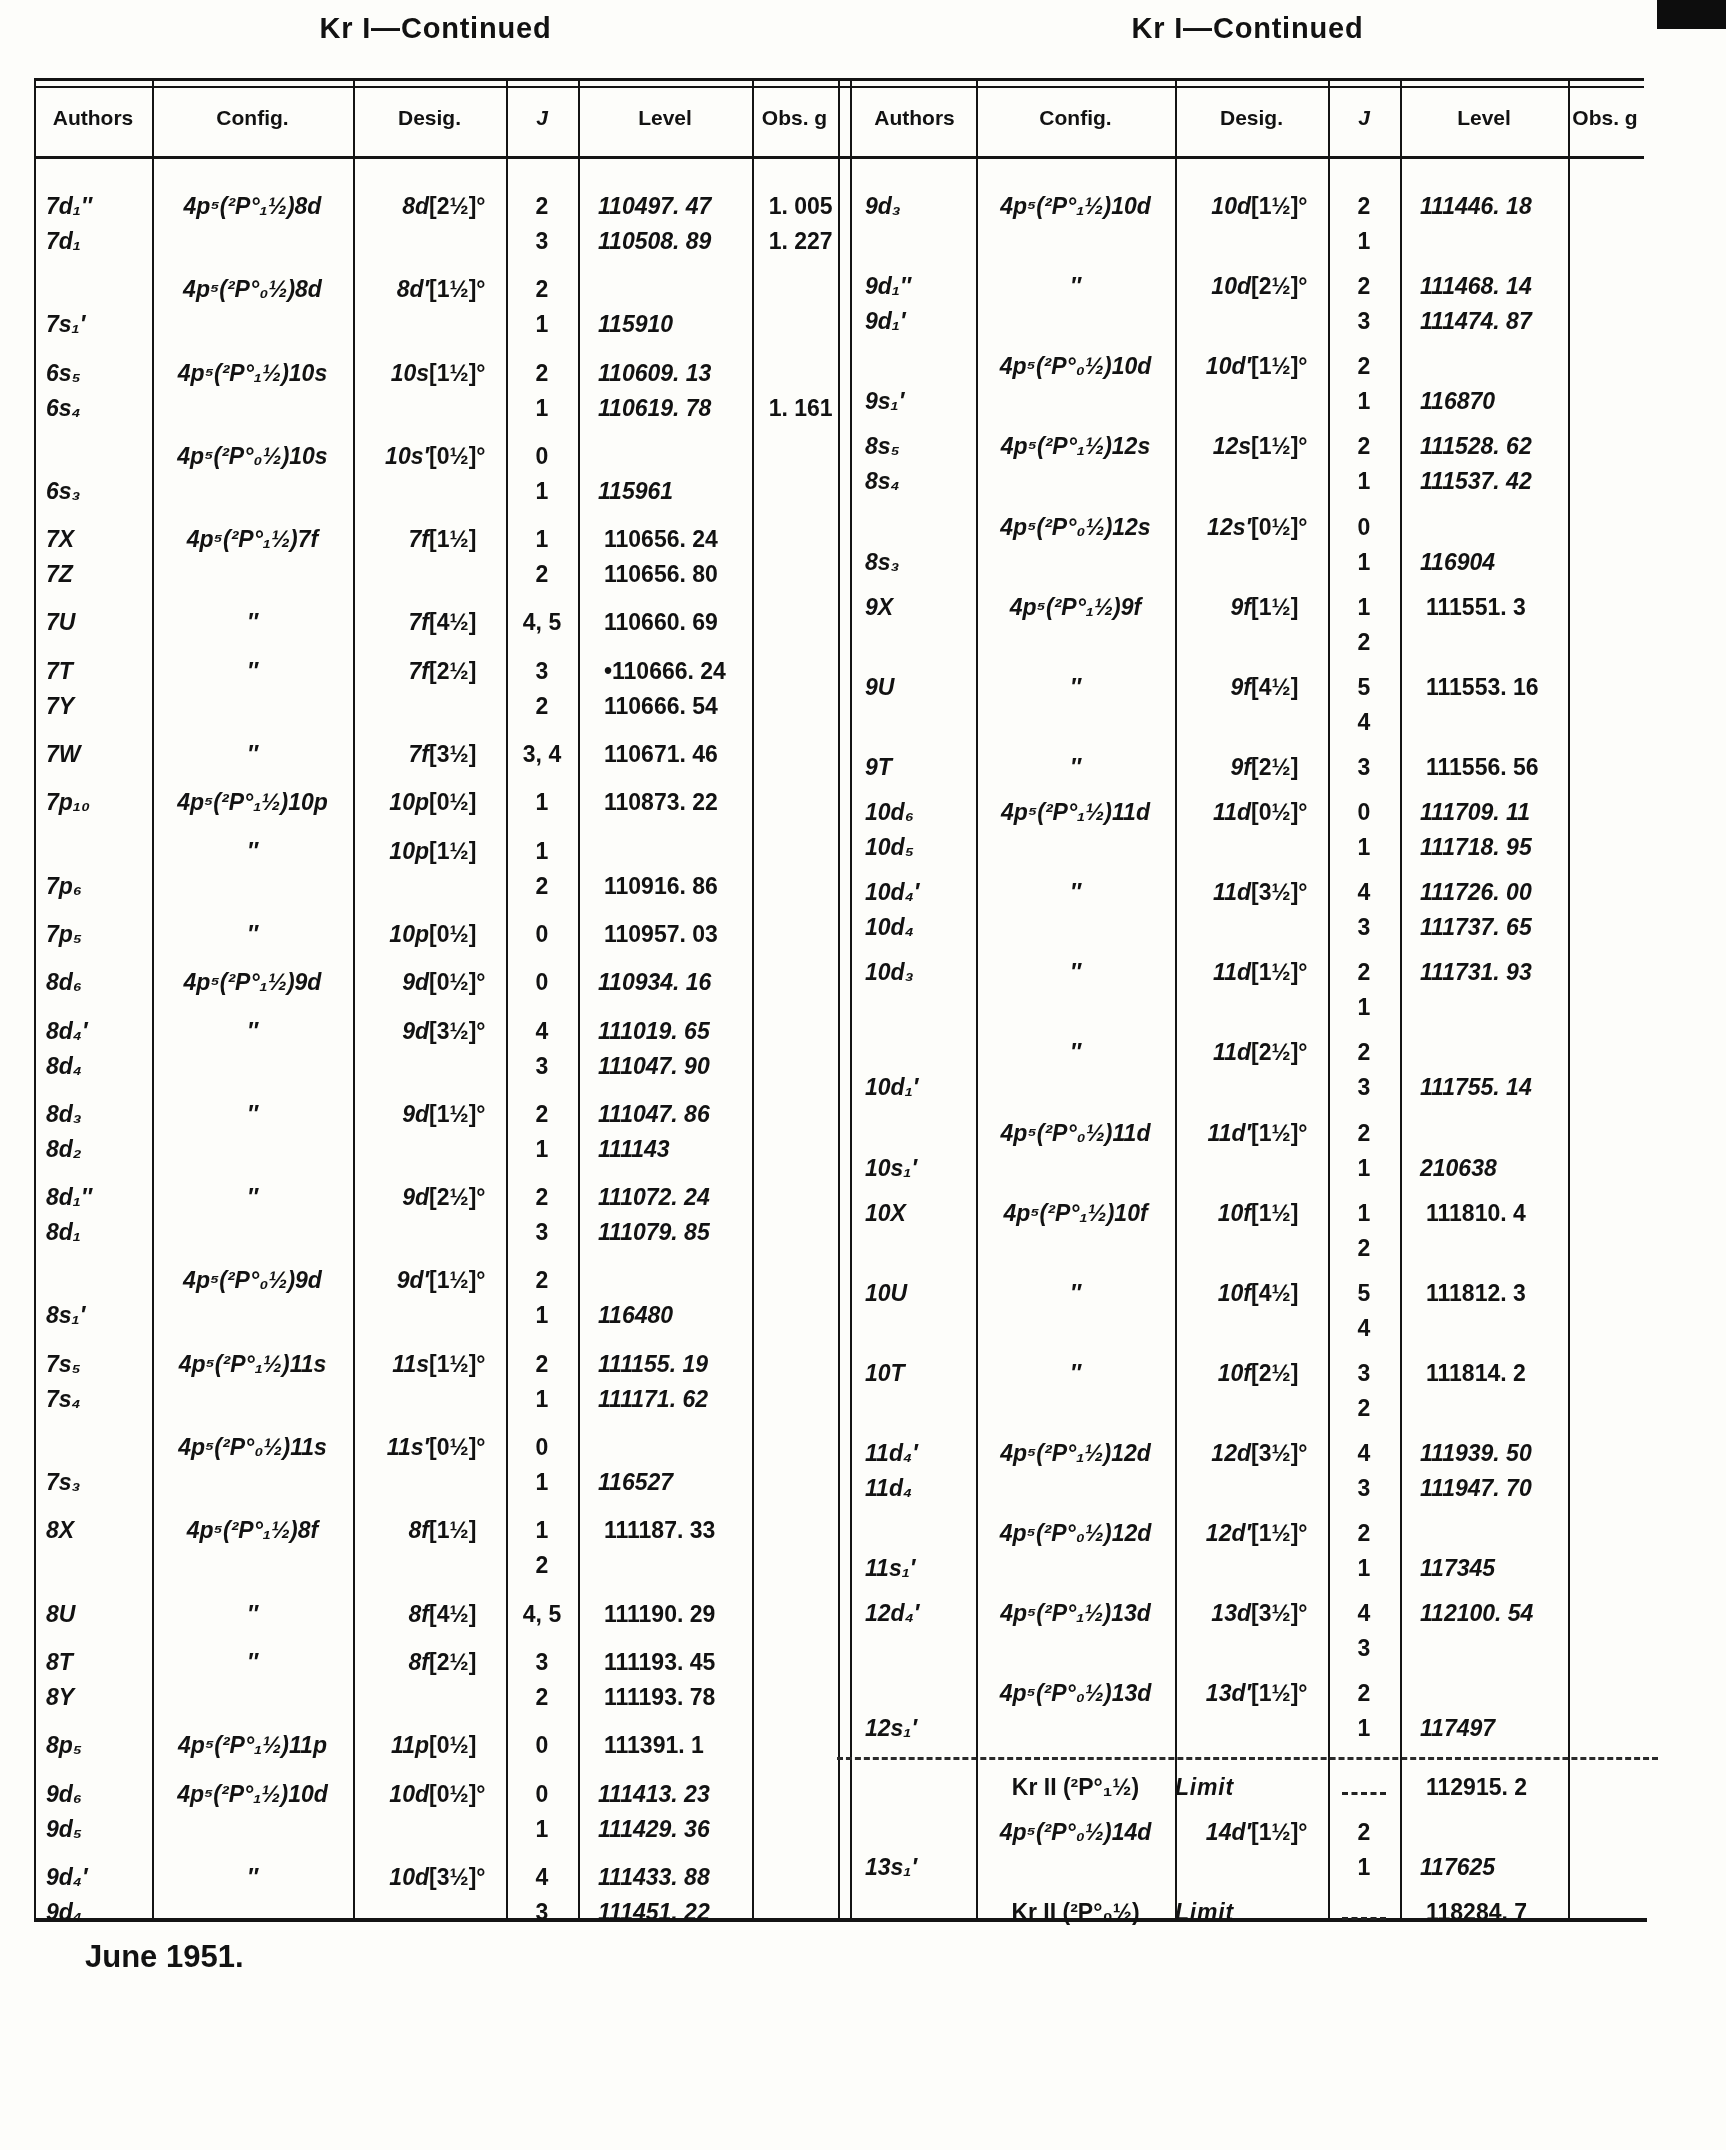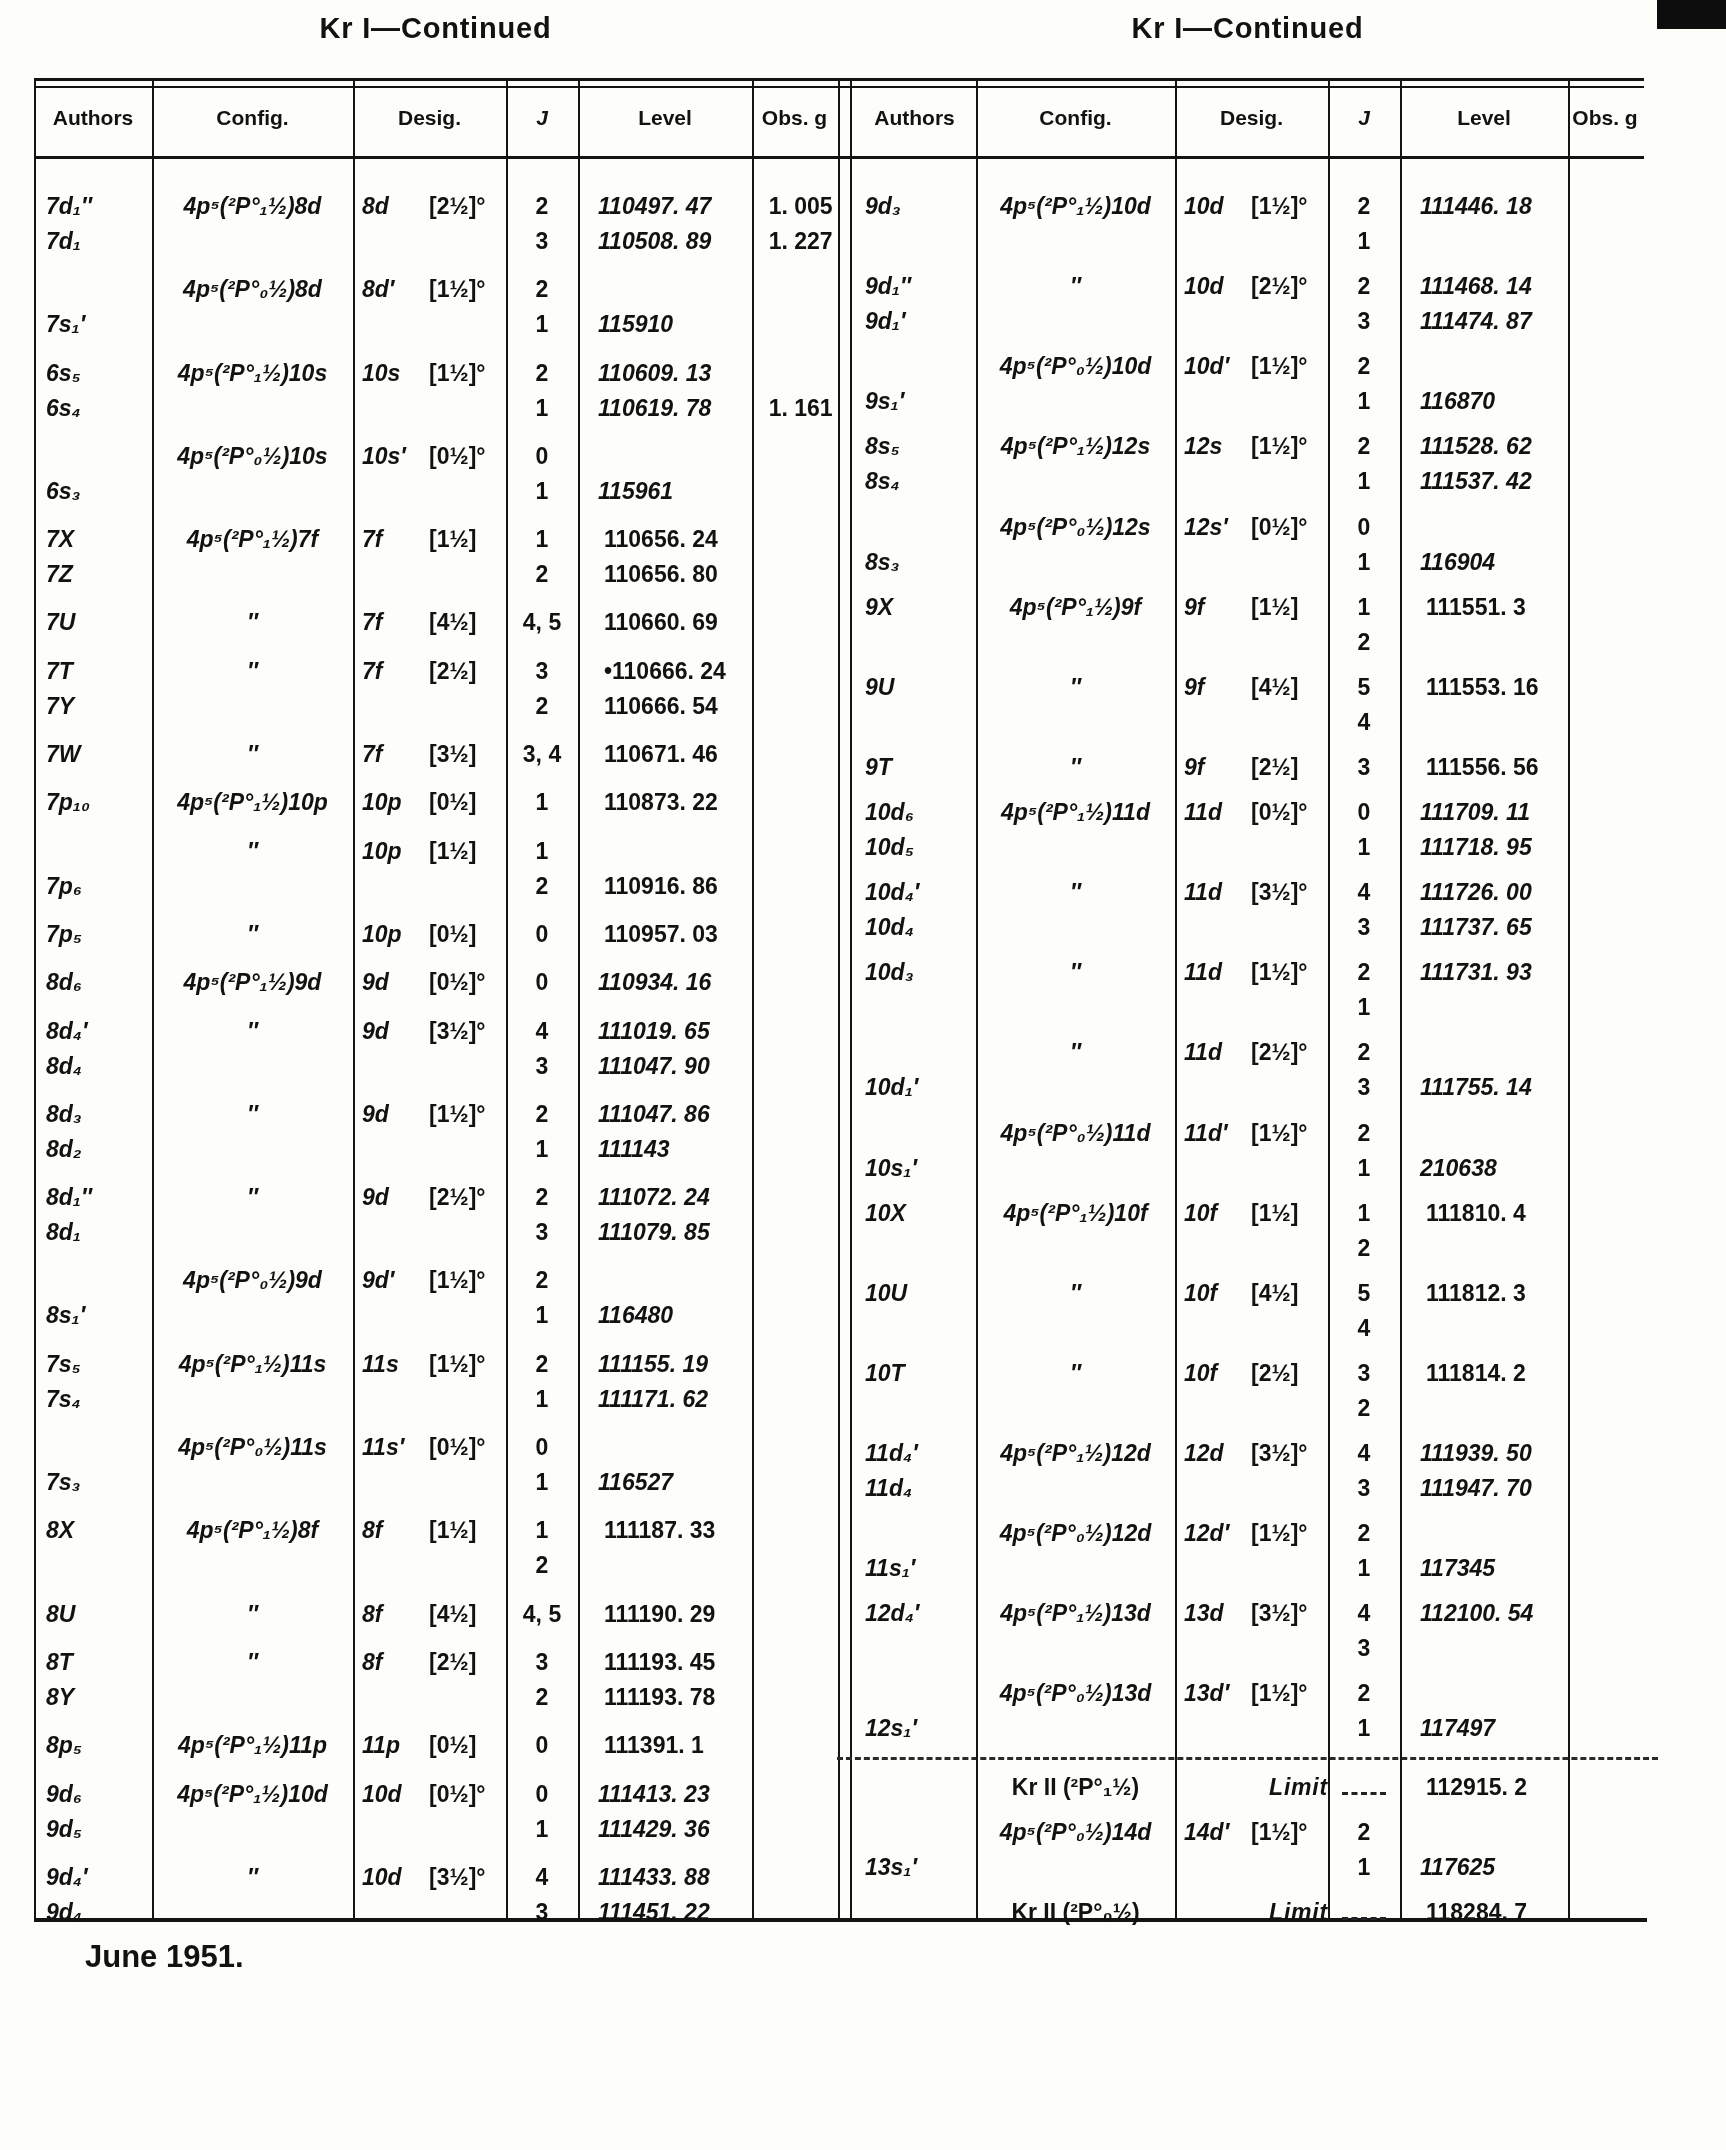--- a/index.html
+++ b/index.html
@@ -38,23 +38,23 @@
   .tbody{position:absolute;left:0;top:99px;width:100%;height:1741px;
          display:flex;flex-direction:column;justify-content:space-between;margin-top:12px;}
   .group{flex:0 0 auto;}
   .row{display:grid;height:35px;align-items:center;}
   .cellt{font-size:23px;white-space:nowrap;overflow:visible;}
   .auth{padding-left:12px;font-style:italic;font-weight:700;}
   .conf{text-align:center;font-style:italic;font-weight:700;}
   .conf.up{font-style:normal;}
   .conf.ditto{font-weight:700;}
   .desig{padding-left:9px;display:flex;font-style:italic;font-weight:700;}
-  .desig .dn{display:inline-block;min-width:67px;}
+  .desig .dn{display:inline-block;min-width:67px;text-align:right;}
   .desig .db{display:inline-block;font-style:normal;font-weight:700;}
-  .desig.lim{justify-content:flex-end;padding-left:8px;}
+  .desig.lim{justify-content:flex-start;padding-left:0;}
   .limit-word{font-style:italic;font-weight:700;letter-spacing:0.8px;}
   .jcell{text-align:center;font-weight:700;}
   .jdash{display:inline-block;width:44px;height:15px;border-bottom:3px dashed #222;}
   .lvl{padding-left:26px;font-weight:700;}
   .lvl.it{font-style:italic;padding-left:20px;}
   .obsg{padding-left:16.7px;font-weight:700;}
   .sep{flex:0 0 auto;height:0;border-top:3px dashed #2a2a2a;width:104%;margin-left:-2%;}
   .footer{position:absolute;left:85px;top:1939px;font-size:31px;font-weight:600;}
 </style>
 </head>

